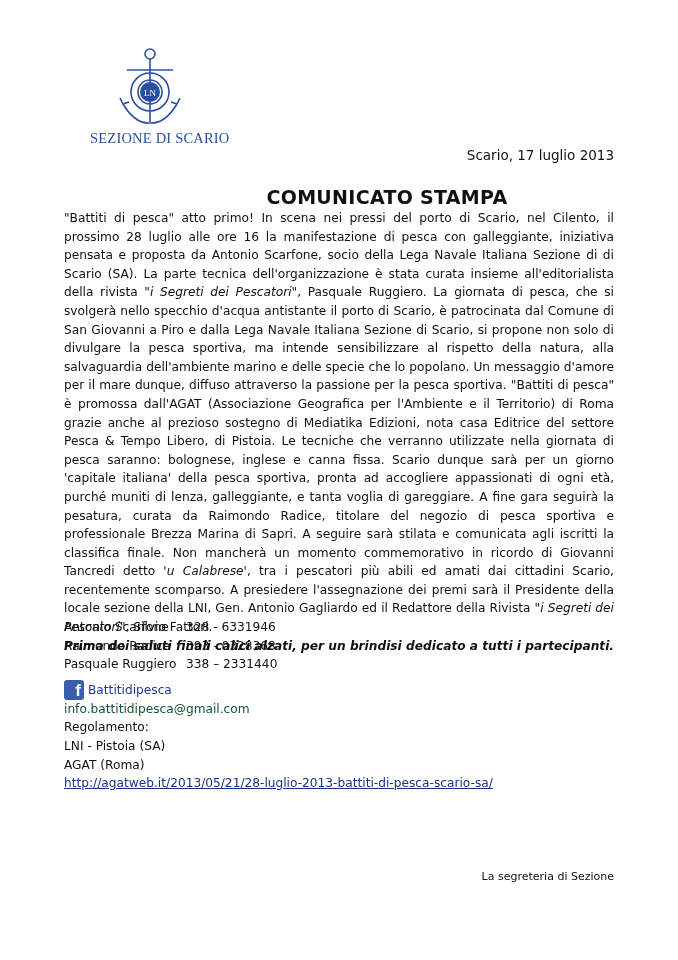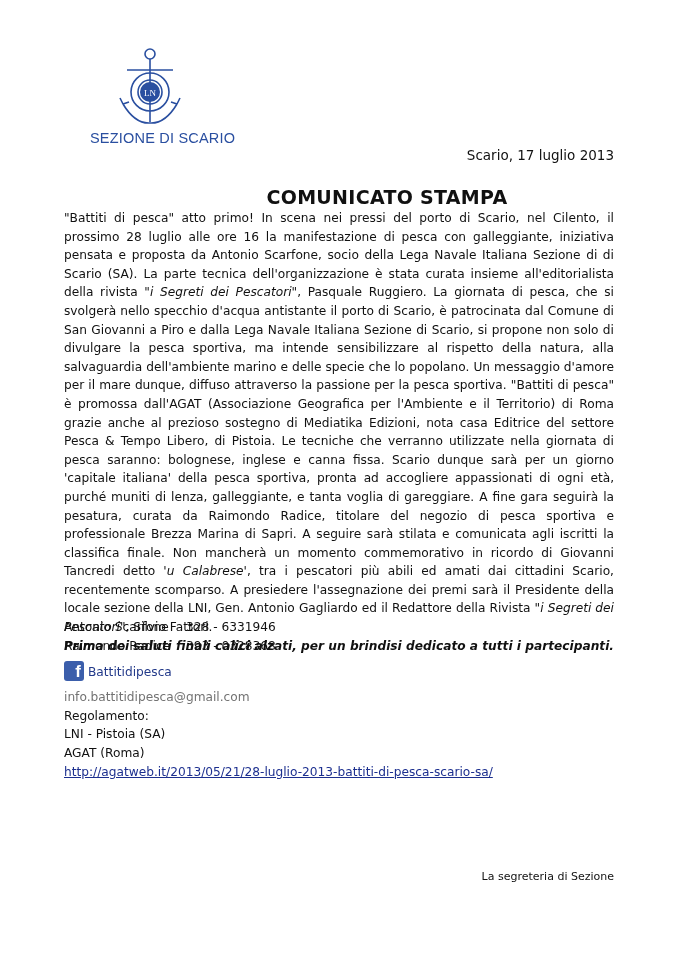--- a/index.html
+++ b/index.html
@@ -1,34 +1,34 @@
 <!DOCTYPE html>
 <html><head>
 <meta charset="utf-8">
 <style>
   html, body { margin:0; padding:0; background:#ffffff; }
   body { width:678px; height:960px; position:relative; overflow:hidden;
          font-family:"DejaVu Sans", sans-serif; color:#111; }
   .logo { position:absolute; left:94px; top:46px; width:112px; text-align:left; }
   .logo svg { display:block; margin:0 auto; }
-  .logo-text { font-family:Liberation Sans, sans-serif; color:#2a4fa0; font-size:14.5px; letter-spacing:0.2px; margin-top:2px; white-space:nowrap; margin-left:-4px; }
+  .logo-text { font-family:Liberation Serif, serif; color:#2a4fa0; font-size:14.5px; letter-spacing:0.2px; margin-top:2px; white-space:nowrap; margin-left:-4px; }
   .date { position:absolute; right:64px; top:147px; font-size:13.5px; }
   .title { position:absolute; left:12px; width:678px; top:186px; text-align:center; font-weight:bold; font-size:19px; letter-spacing:0.3px;margin-left:36px; }
   .body { position:absolute; left:64px; width:550px; top:209px; font-size:12.2px; line-height:18.6px; text-align:justify; }
   .body p { margin:0; }
   .body i { font-style:italic; }
   .bold-it { font-weight:bold; font-style:italic; }
   .info { position:absolute; left:64px; top:618px; font-size:12.2px; line-height:18.6px; }
   .info .hdr { font-weight:bold; }
   .contact { display:flex; }
   .contact .nm { width:122px; }
   .fb { display:flex; align-items:flex-end; height:26px; }
   .fb-icon { width:20px; height:20px; background:#3b5eab; border-radius:3px; color:#fff; font-weight:bold; font-family:"Liberation Sans", sans-serif; font-size:17px; line-height:22px; text-align:right; padding-right:3px; box-sizing:border-box; margin-right:4px; }
   .fb-label { color:#233a8a; }
-  .blue { color:#737373;margin-top:7px; }
+  .blue { color:#14532d; }
   a.link { color:#1c2f8f; text-decoration:underline; }
   .sig { position:absolute; right:64px; top:870px; font-size:11px; }
 </style>
 </head>
 <body>
 
 <div class="logo">
   <svg width="70" height="82" viewBox="0 0 70 82">
     <g fill="none" stroke="#2a4fa0" stroke-width="1.6">
       <circle cx="35" cy="8" r="5"></circle>
@@ -56,20 +56,24 @@
 
 <div class="info">
   <div class="contact">
     <span class="nm">Antonio Scarfone</span>
     <span>328 - 6331946</span>
   </div>
   <div class="contact">
     <span class="nm">Raimondo Radice</span>
     <span>393 - 0328368</span>
   </div>
+  <div class="contact">
+    <span class="nm">Pasquale Ruggiero</span>
+    <span>338 – 2331440</span>
+  </div>
   <div class="fb">
     <div class="fb-icon">f</div>
     <span class="fb-label">Battitidipesca</span>
   </div>
   <div class="blue">info.battitidipesca@gmail.com</div>
   <div>Regolamento:</div>
   <div>LNI - Pistoia (SA)</div>
   <div>AGAT (Roma)</div>
   <div><a class="link">http://agatweb.it/2013/05/21/28-luglio-2013-battiti-di-pesca-scario-sa/</a></div>
 </div>

